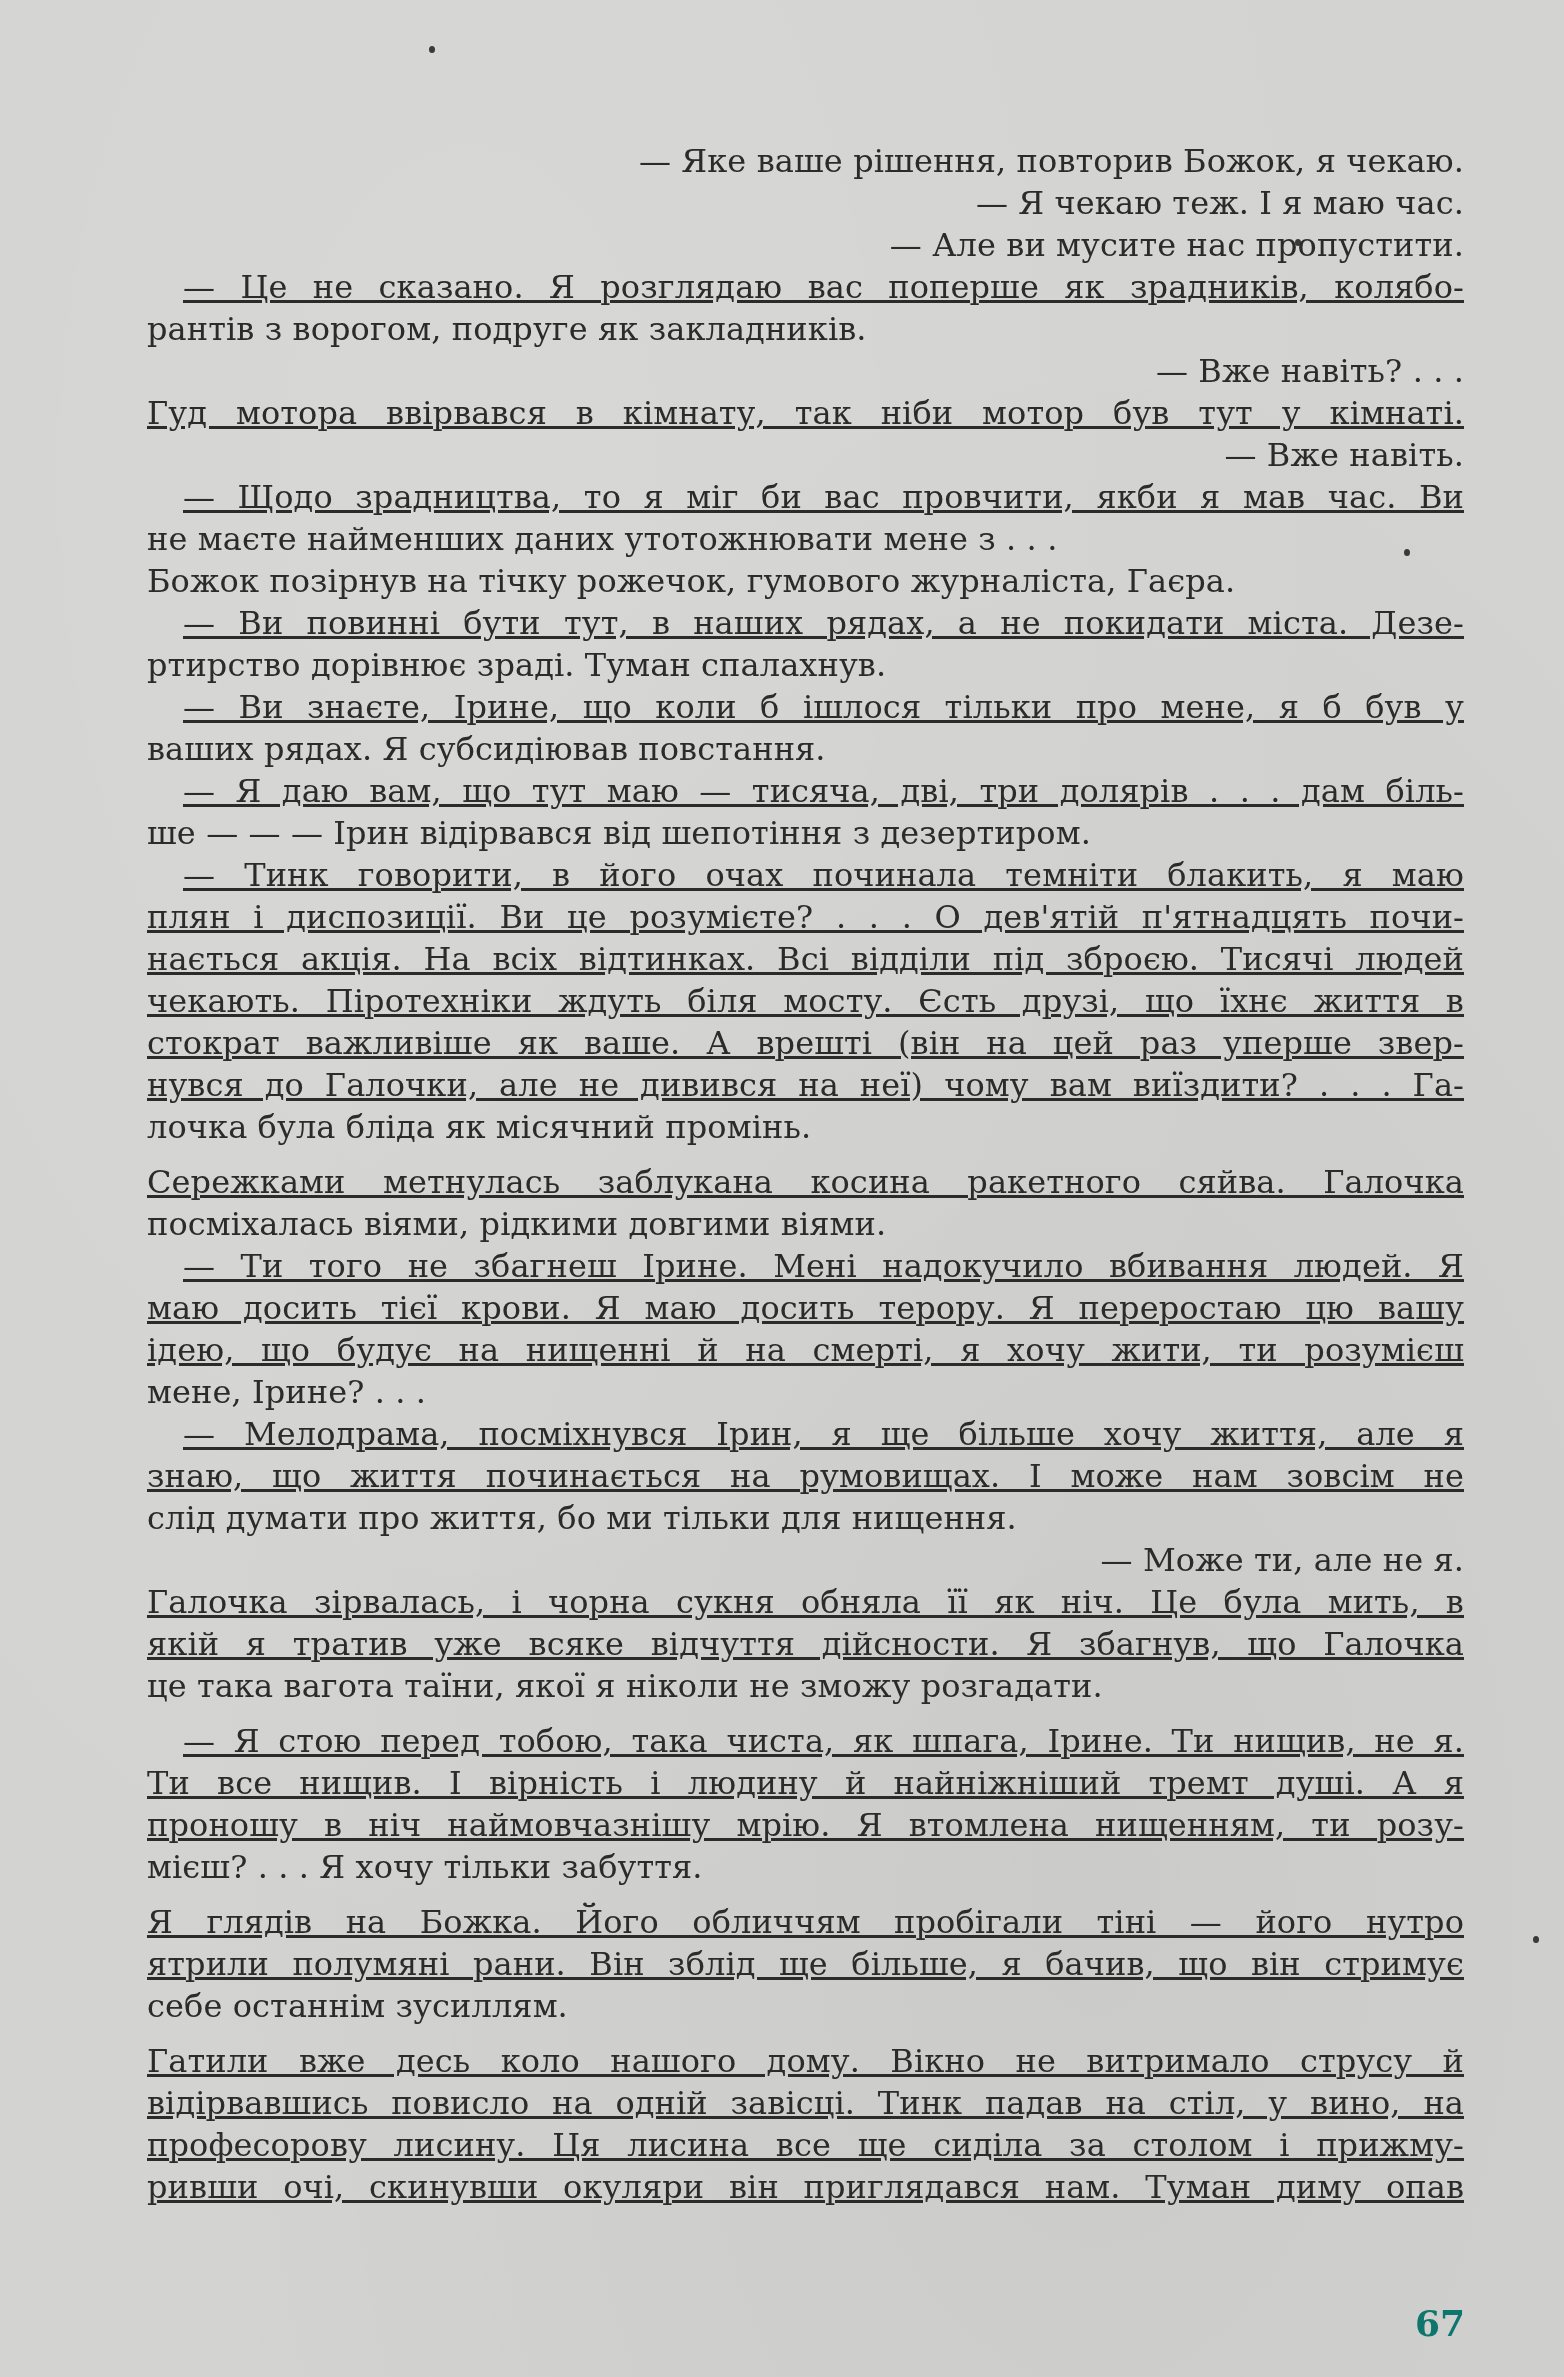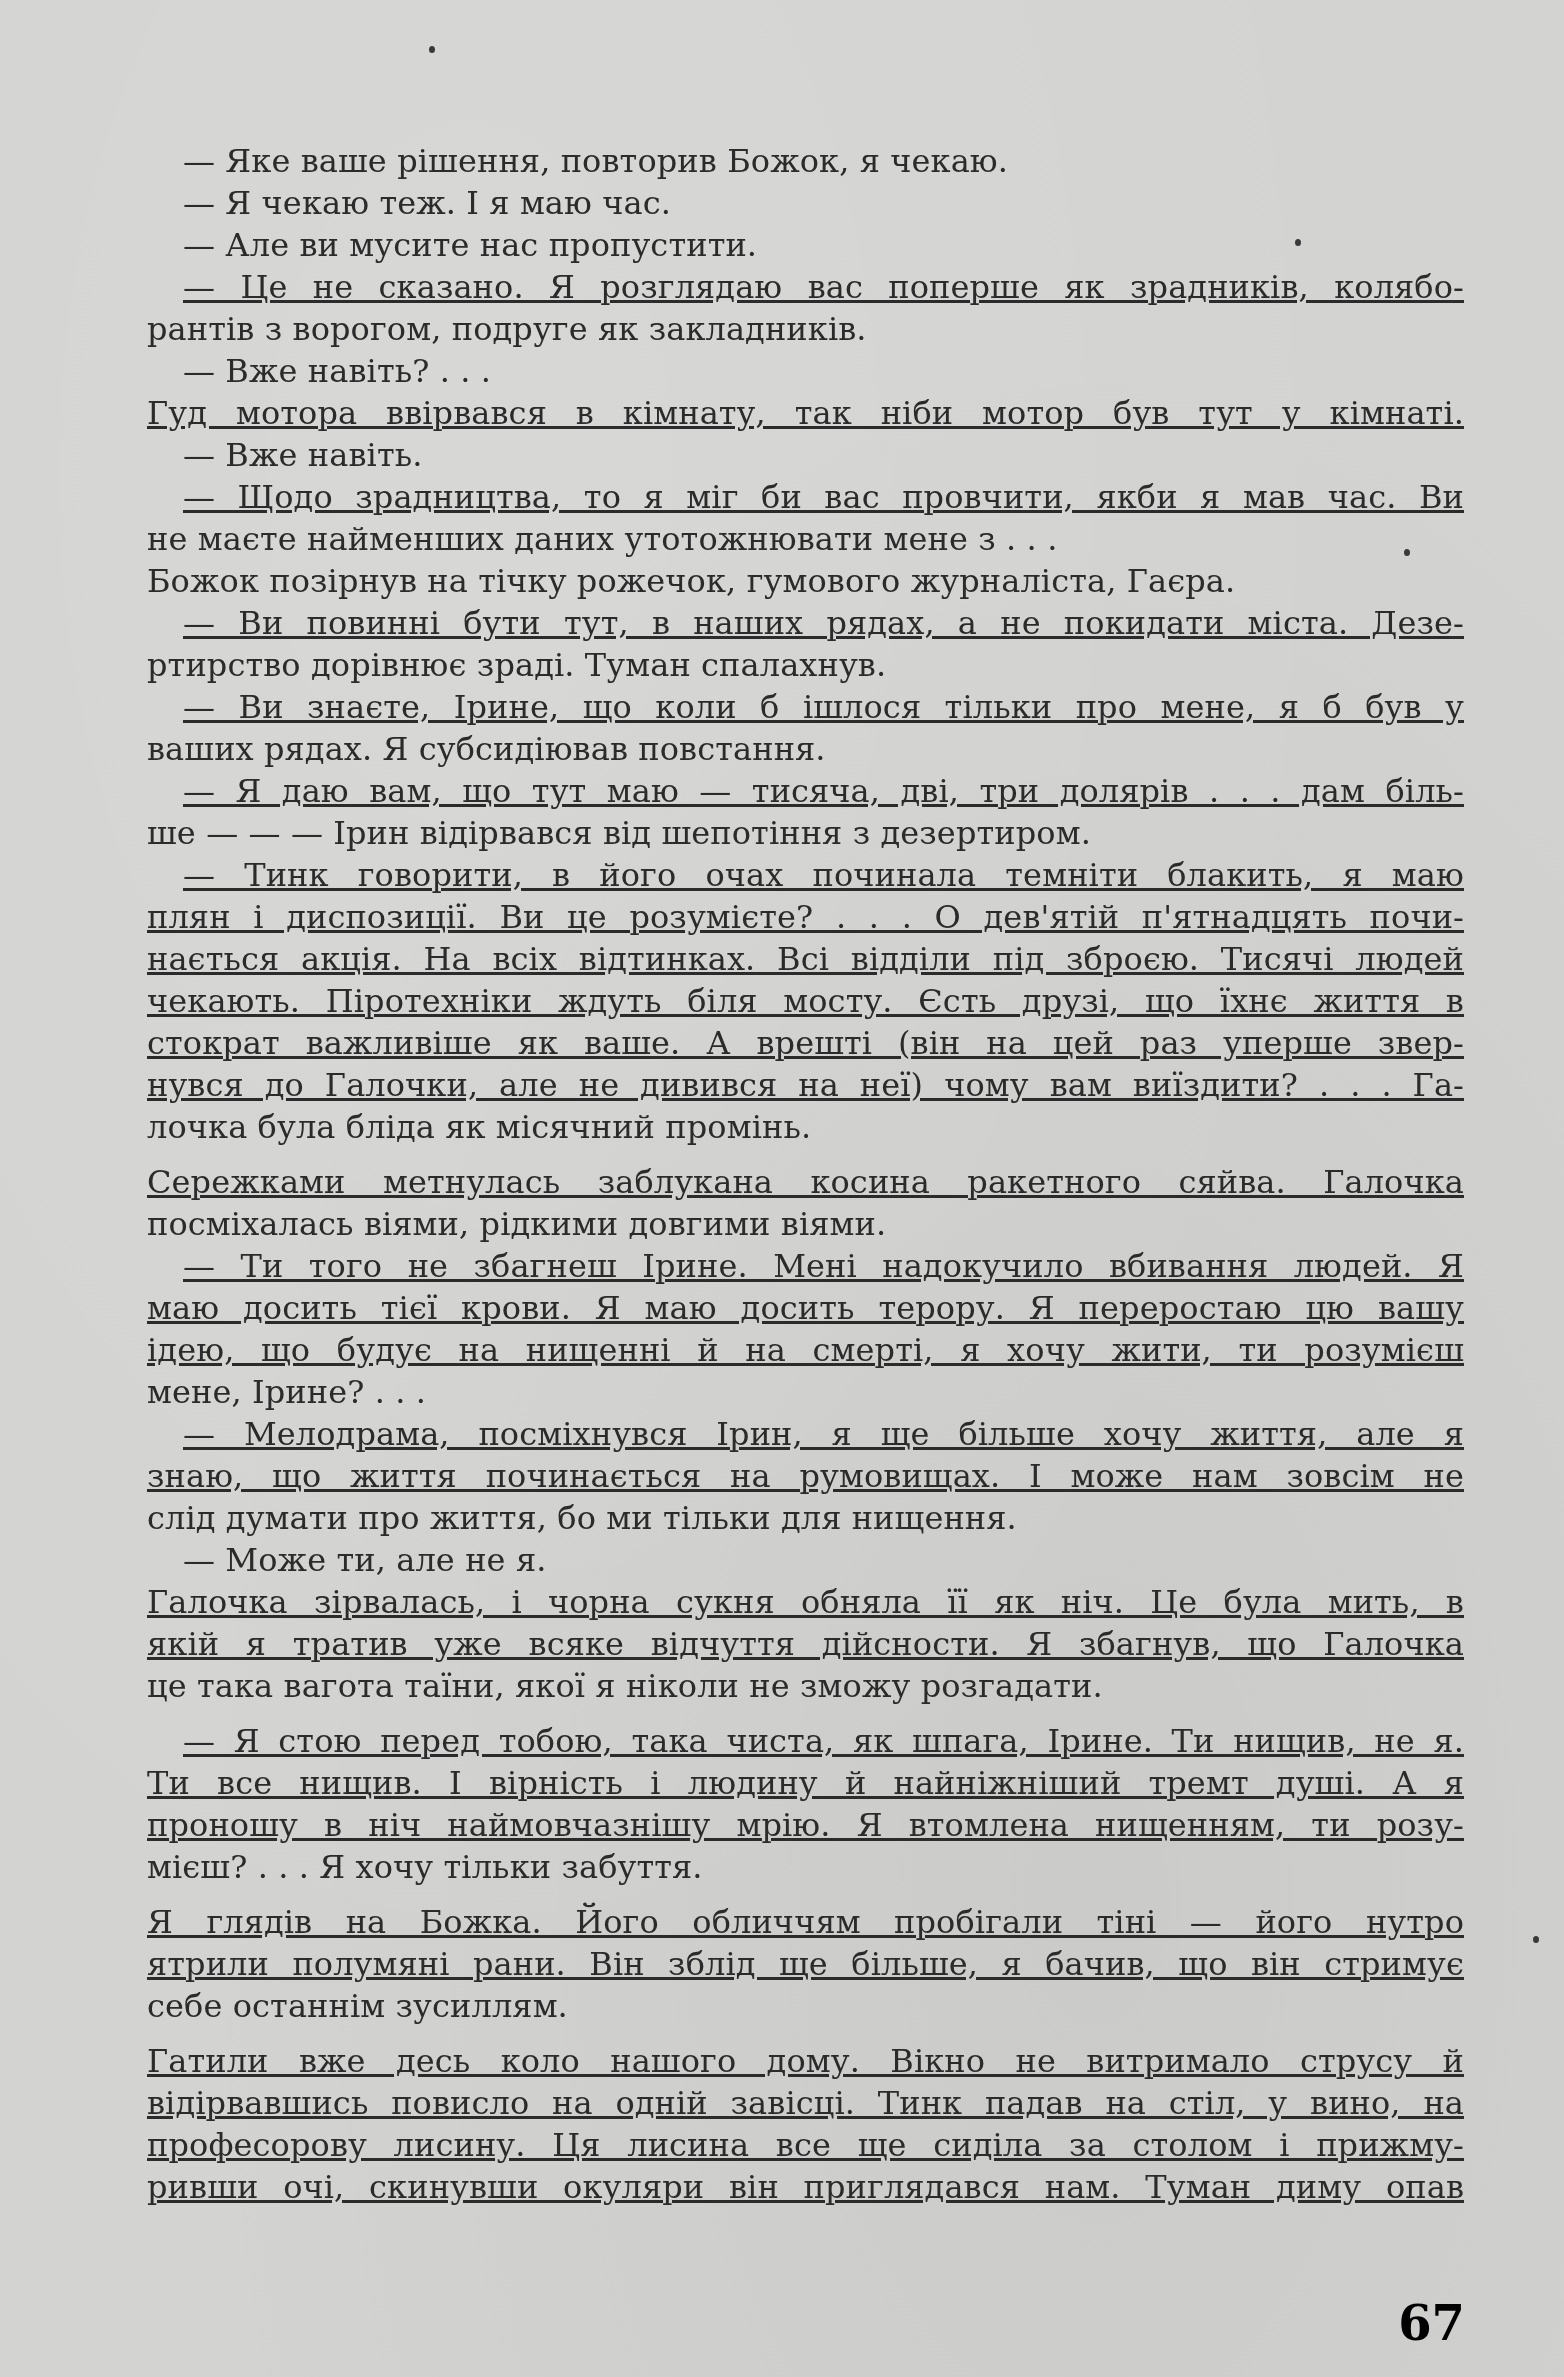--- a/index.html
+++ b/index.html
@@ -44,32 +44,33 @@
     letter-spacing: 0.1px;
     transform-origin: left center;
   }
   .line.just {
     text-align: justify;
     text-align-last: justify;
     text-decoration: underline;
   }
   .line.indent {
     padding-left: 36px;
+    text-align: right;
   }
   .line.gap-before {
     margin-top: 13px;
   }
   .page-number {
     position: absolute;
     right: 100px;
     top: 2305px;
-    font-size: 48px;
+    font-size: 36px;
     line-height: 36px;
     font-weight: bold;
-    color: #000000;
+    color: #0f766e;
   }
 </style>
 </head>
 <body>
 
 <div class="page-texture"></div>
 
 <span class="speck" style="left:429px; top:46px;"></span>
 <span class="speck" style="left:1295px; top:239px;"></span>
 <span class="speck" style="left:1404px; top:549px;"></span>

